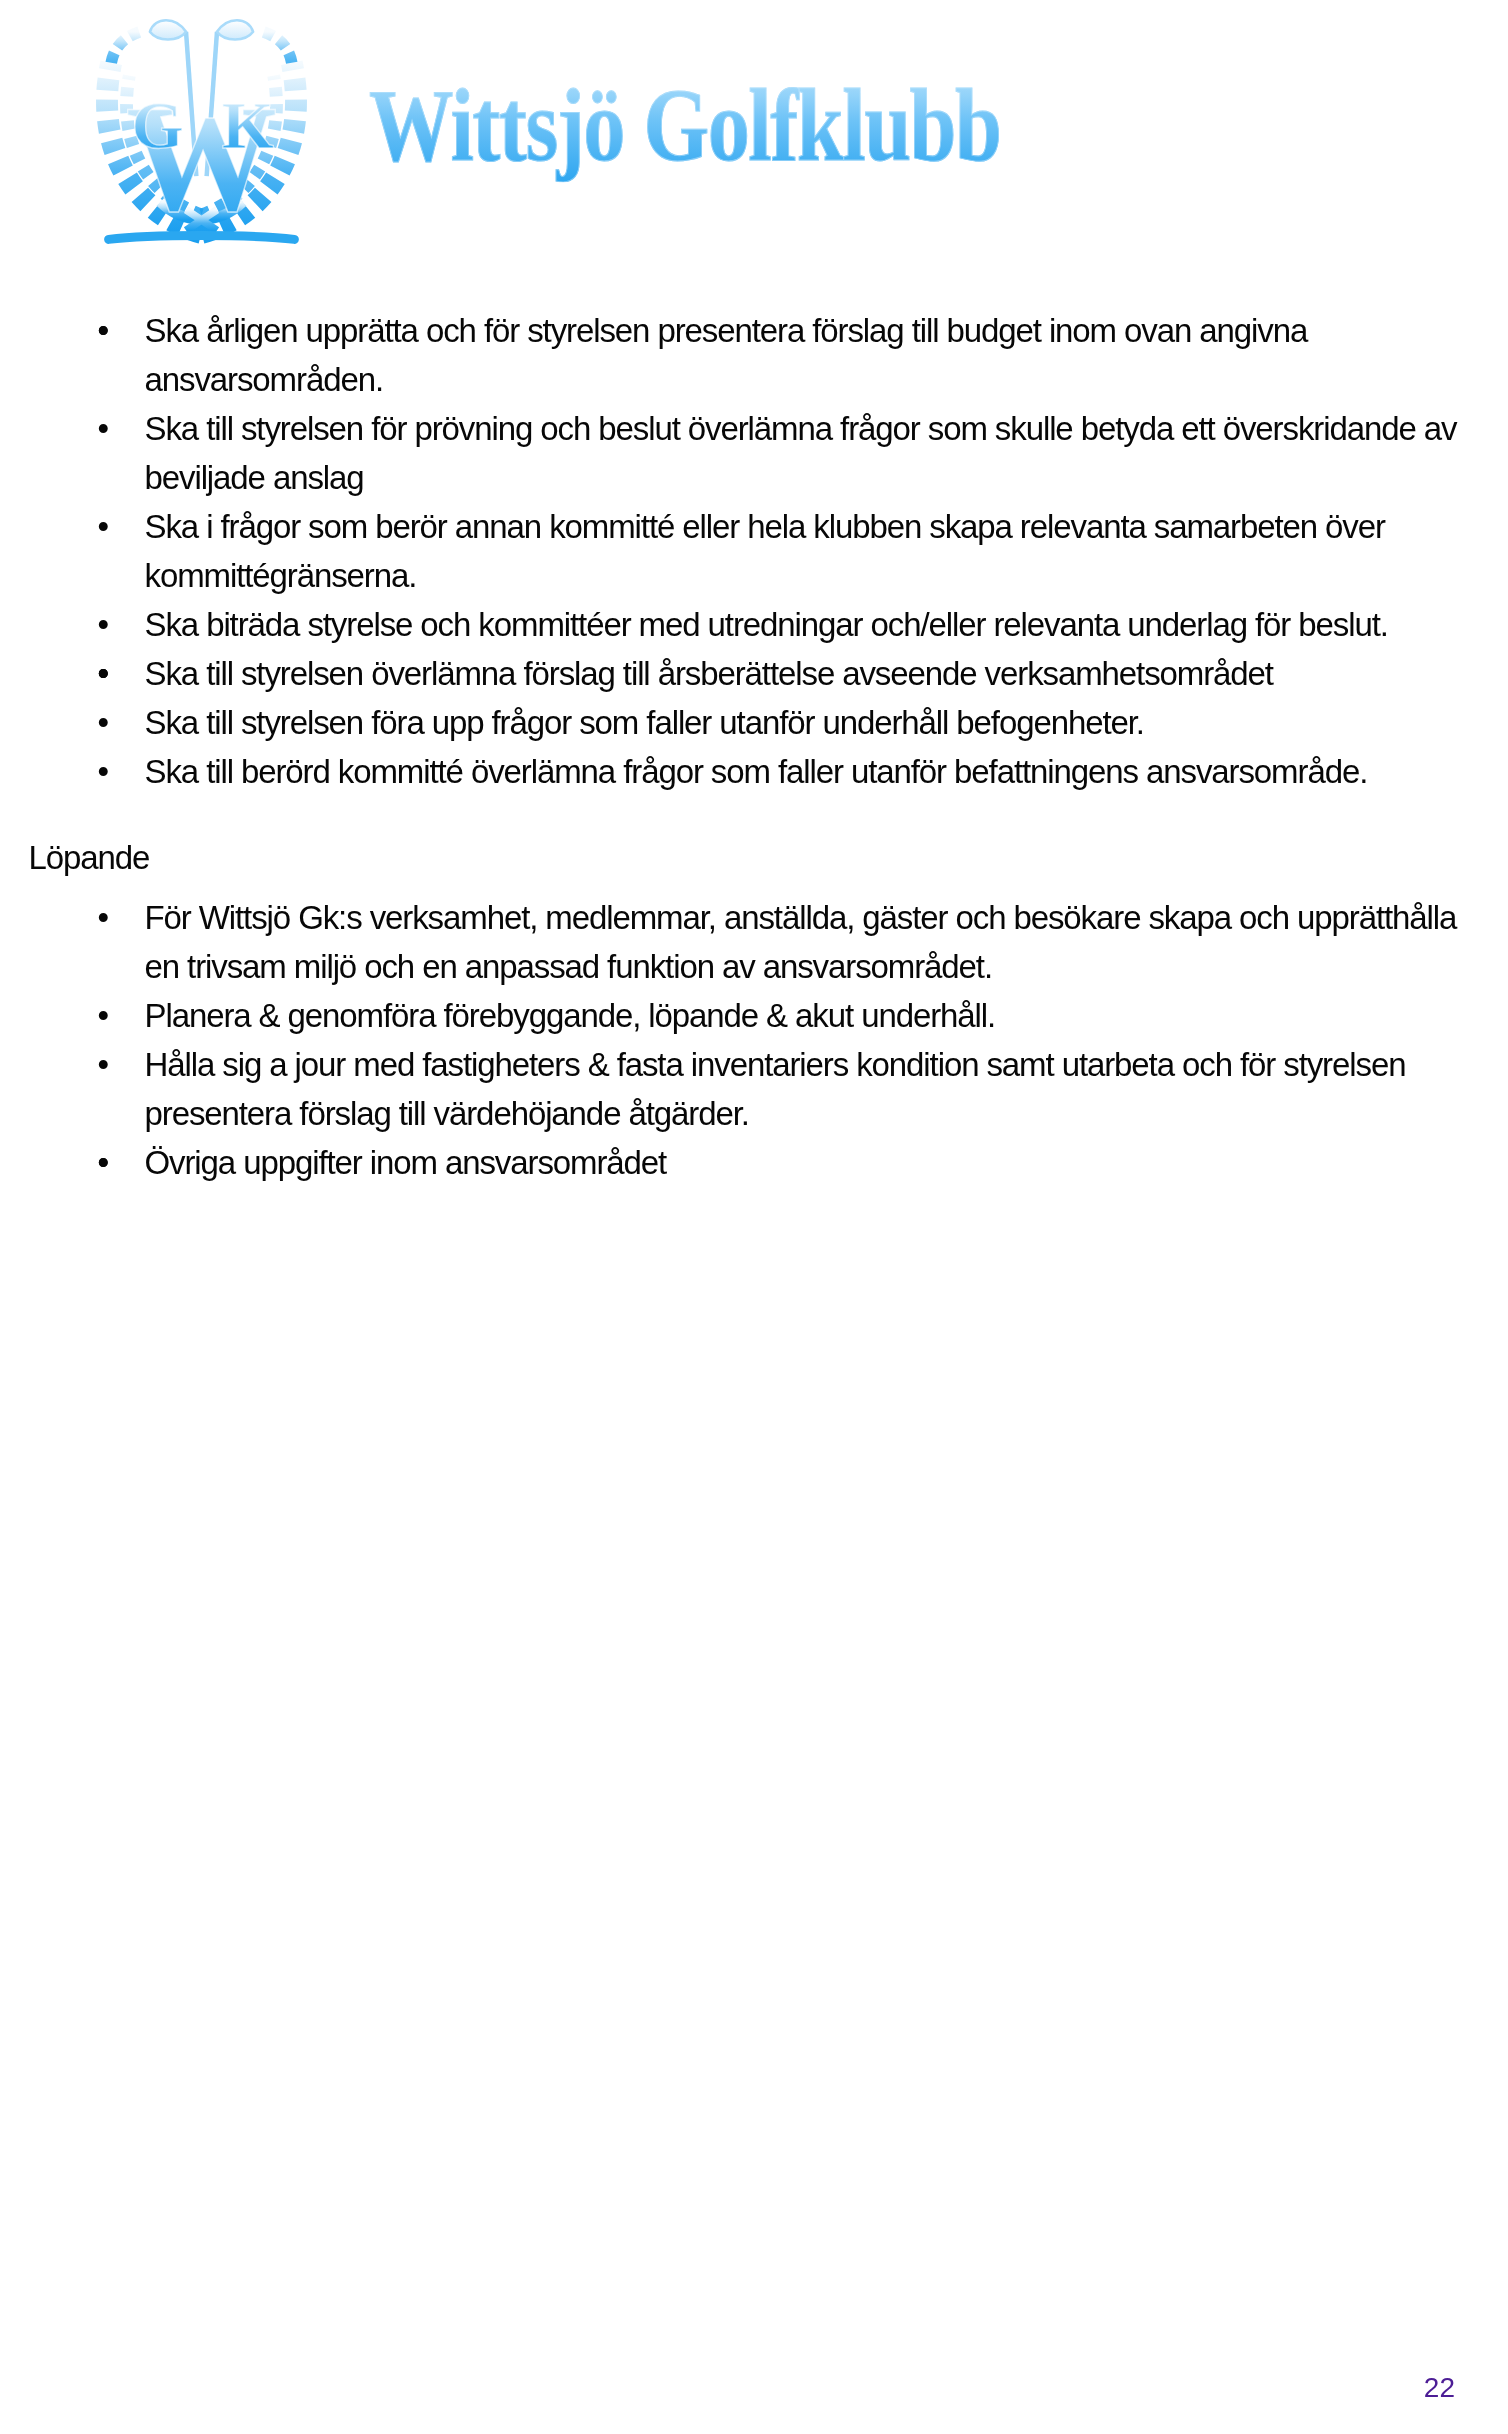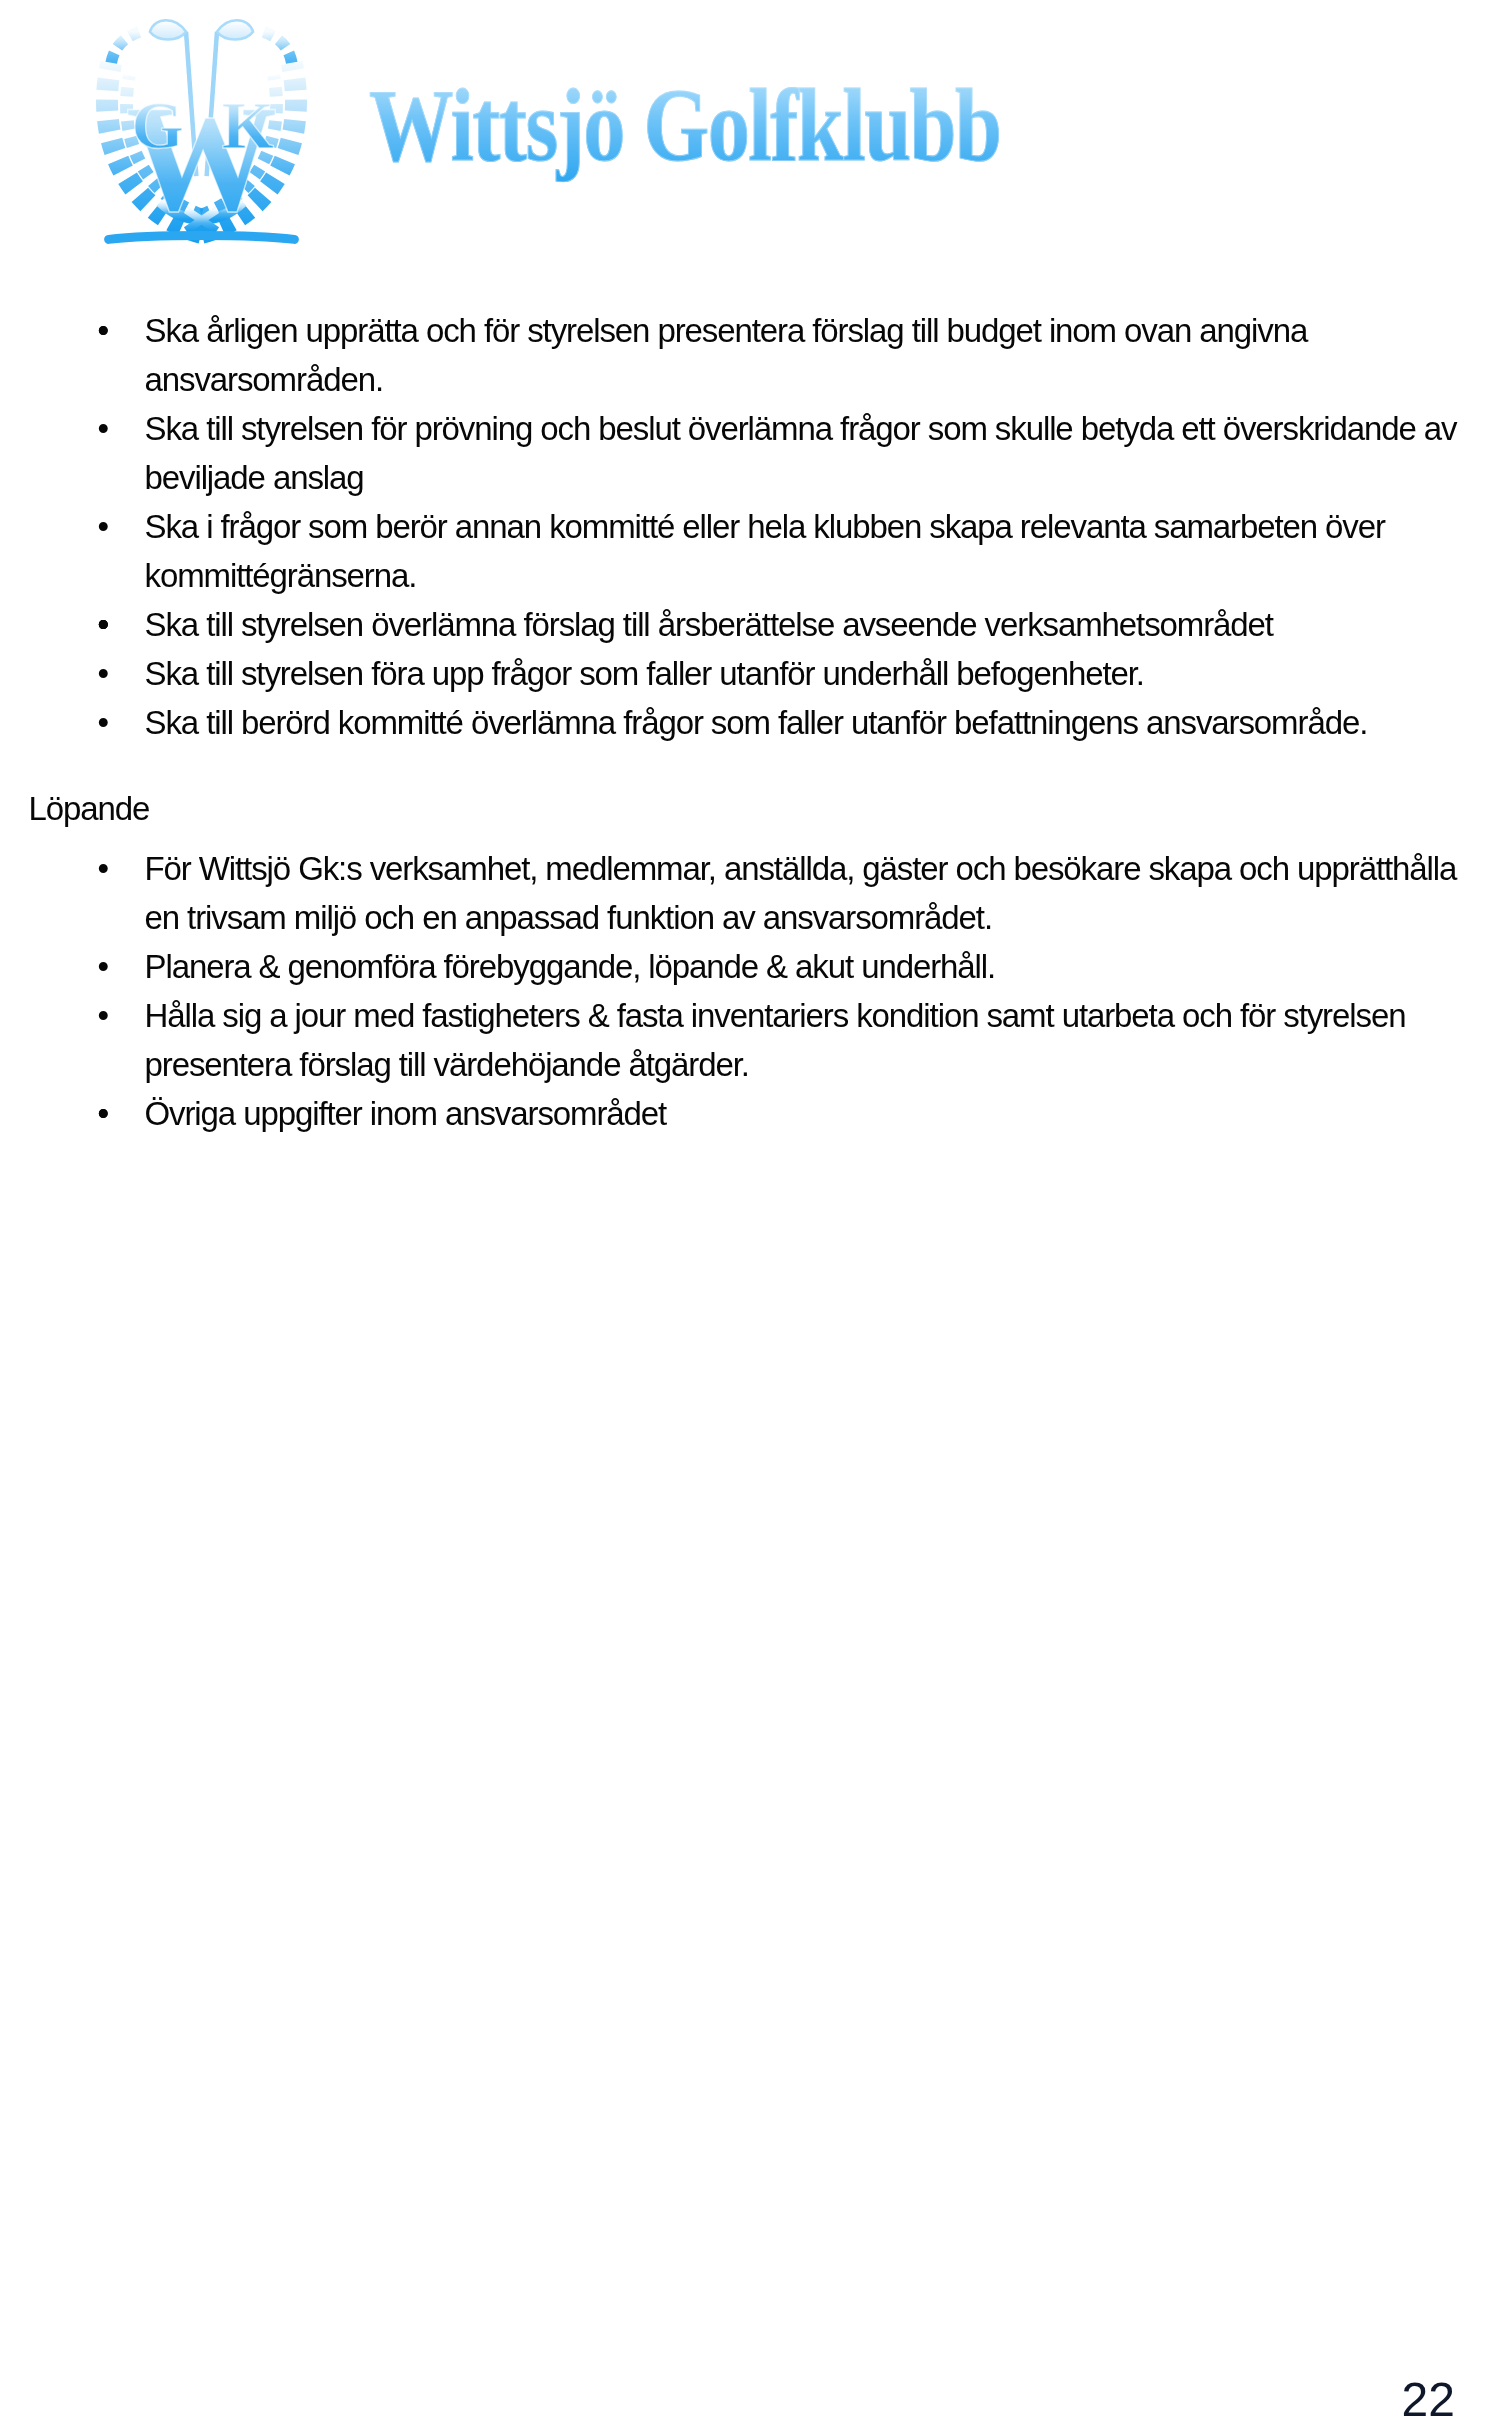--- a/index.html
+++ b/index.html
@@ -57,23 +57,23 @@
     margin: 37px 0 10.5px 0;
     text-underline-offset: 5.7px;
     letter-spacing: -1.1px;
   }
 
   
   .page-number {
     position: absolute;
     top: 2372px;
     right: 53px;
-    font-size: 48px;
+    font-size: 28px;
     letter-spacing: 0;
-    color: #0f172a;
+    color: #4c1d95;
   }
 </style>
 </head>
 <body>
 
 <div class="page">
 
   <header class="logo">
     <svg class="emblem" width="259" height="245" viewBox="0 0 200 190" aria-hidden="true">
       <defs>
@@ -123,21 +123,21 @@
     <div class="wordmark">Wittsjö Golfklubb</div>
   </header>
 
   <main class="main">
 
     <ul class="blist">
       <li><span class="marker">•</span></li>
       <li><span class="marker">•</span><span>Ska årligen upprätta och för styrelsen presentera förslag till budget inom ovan angivna ansvarsområden.</span></li>
       <li><span class="marker">•</span><span>Ska till styrelsen för prövning och beslut överlämna frågor som skulle betyda ett överskridande av beviljade anslag</span></li>
       <li><span class="marker">•</span><span>Ska i frågor som berör annan kommitté eller hela klubben skapa relevanta samarbeten över kommittégränserna.</span></li>
-      <li><span class="marker">•</span></li>
+      <li><span class="marker">•</span><span>Ska biträda styrelse och kommittéer med utredningar och/eller relevanta underlag för beslut.</span></li>
       <li><span class="marker">•</span></li>
       <li><span class="marker">•</span></li>
       <li><span class="marker">•</span><span>Ska till styrelsen överlämna förslag till årsberättelse avseende verksamhetsområdet</span></li>
       <li><span class="marker">•</span><span>Ska till styrelsen föra upp frågor som faller utanför underhåll befogenheter.</span></li>
       <li><span class="marker">•</span><span>Ska till berörd kommitté överlämna frågor som faller utanför befattningens ansvarsområde.</span></li>
     </ul>
 
     <h2 class="section-heading">Löpande</h2>
 
     <ul class="blist">

